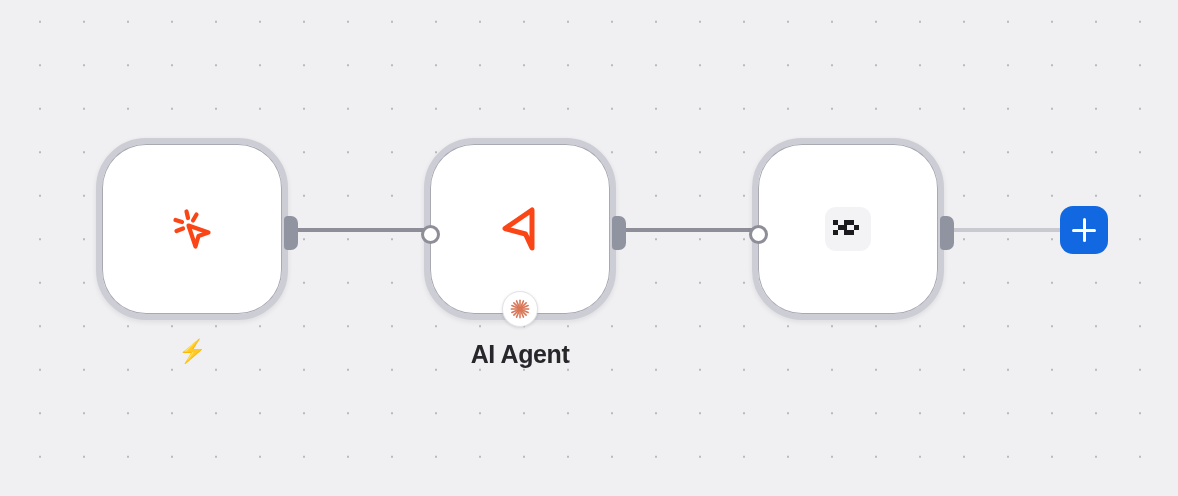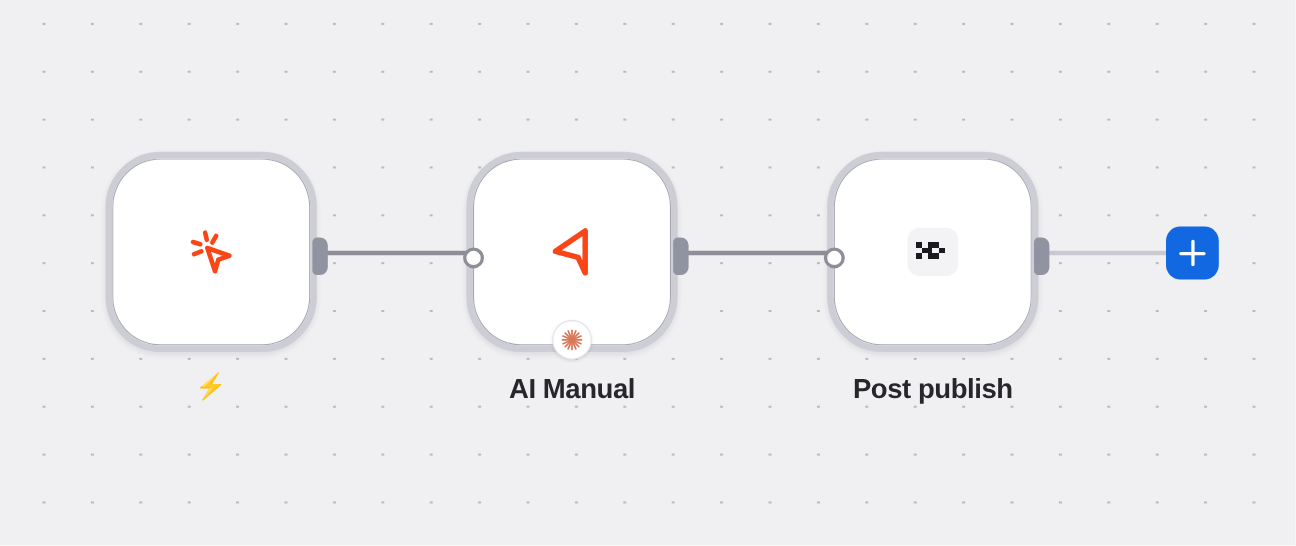--- a/index.html
+++ b/index.html
@@ -206,21 +206,21 @@
           <line x1="18.7" y1="5.3" x2="5.3" y2="18.7"></line>
           <line x1="8.2" y1="3.1" x2="15.8" y2="20.9"></line>
           <line x1="15.8" y1="3.1" x2="8.2" y2="20.9"></line>
           <line x1="3.1" y1="8.2" x2="20.9" y2="15.8"></line>
           <line x1="3.1" y1="15.8" x2="20.9" y2="8.2"></line>
         </g>
       </svg>
     </div>
 
     <div class="node-label">
-      <span>AI Manual</span>
+      <span>AI Agent</span>
     </div>
   </div>
 
   <div class="node" style="left:752px; top:138px;">
     <div class="node-inner">
       <span class="icon-tile">
         <svg width="34" height="26" viewBox="0 0 34 26" shape-rendering="crispEdges">
           <g fill="#1b1b1f">
             <rect x="2" y="4" width="5" height="5"></rect>
             <rect x="7" y="9" width="5" height="5"></rect>
@@ -230,23 +230,20 @@
             <rect x="23" y="9" width="5" height="5"></rect>
             <rect x="18" y="14" width="5" height="5"></rect>
             <rect x="13" y="14" width="5" height="5"></rect>
             <rect x="12" y="9" width="4" height="5"></rect>
           </g>
         </svg>
       </span>
     </div>
     <div class="port-in" style="left:-9px; top:81px;"></div>
     <div class="port-out" style="left:182px; top:72px;"></div>
-    <div class="node-label">
-      <span>Post publish</span>
-    </div>
   </div>
 
   <button class="add-btn" style="left:1060px; top:206px;">
     <span class="bar-h"></span>
     <span class="bar-v"></span>
   </button>
 
 </div>
 
 </body></html>

